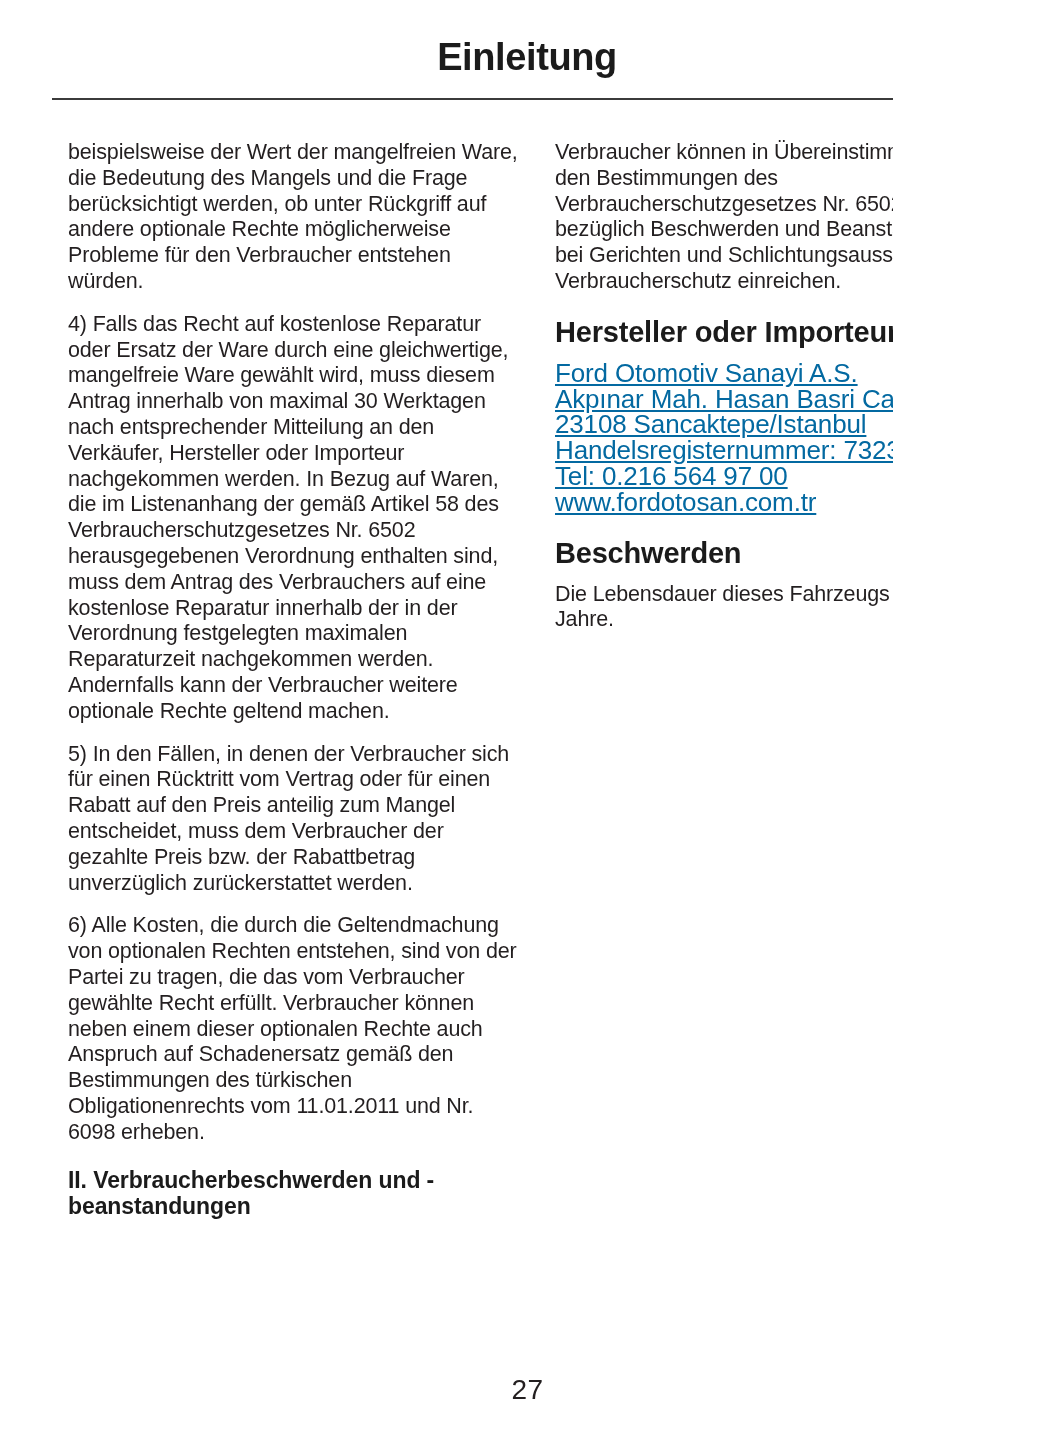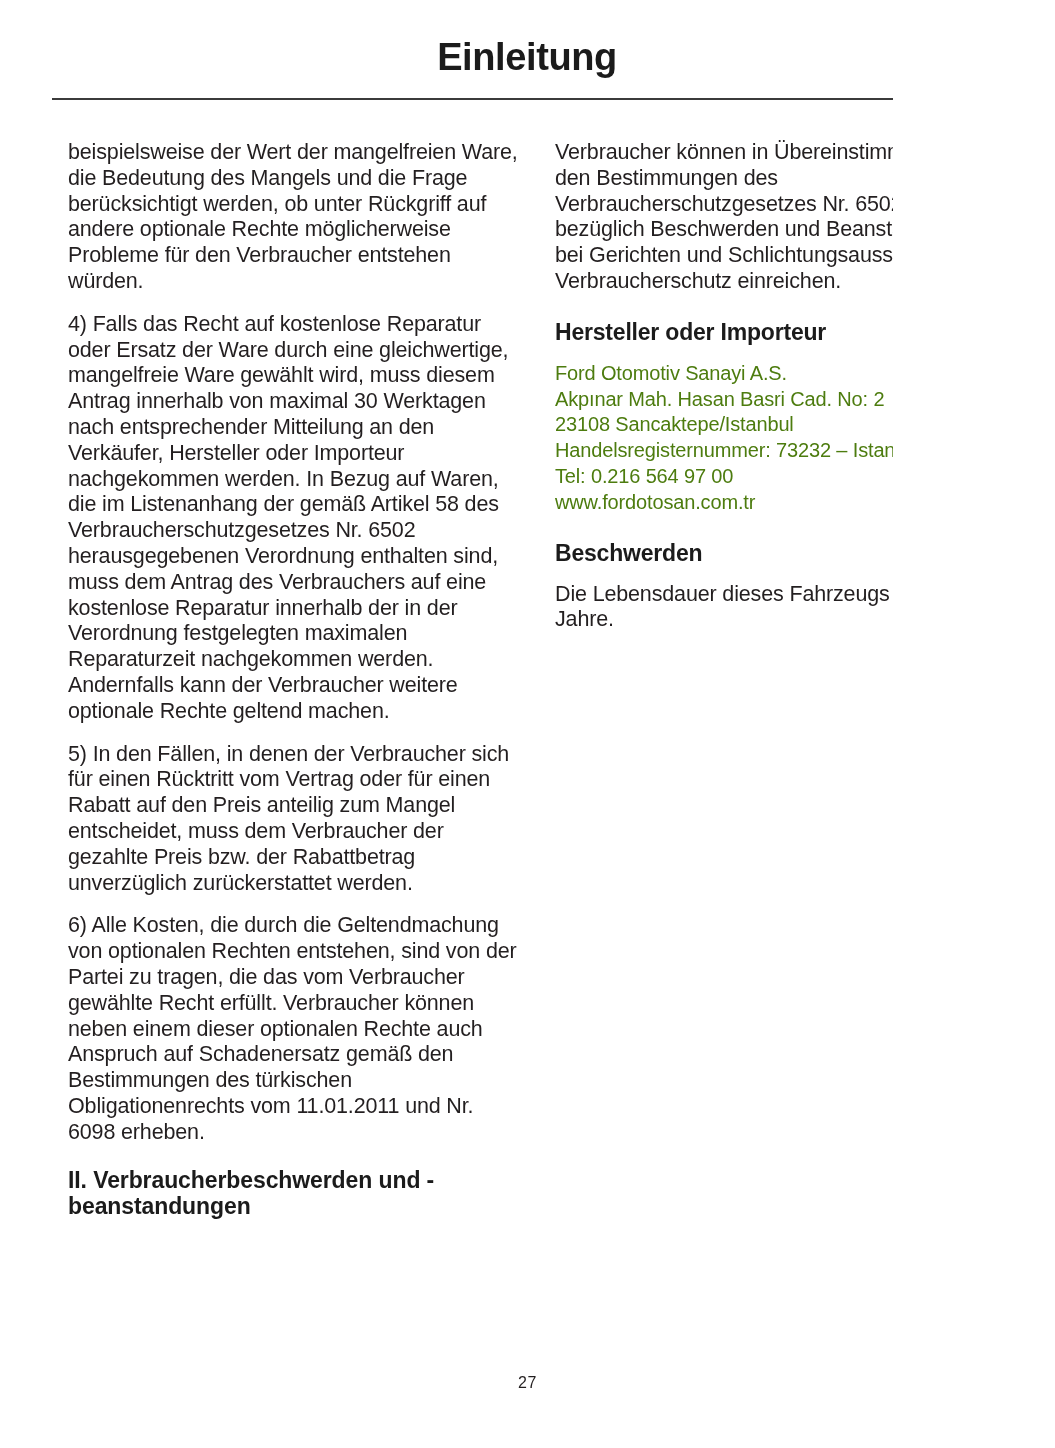--- a/index.html
+++ b/index.html
@@ -63,57 +63,58 @@
     line-height: 25.8px;
     color: #231f20;
     letter-spacing: -0.15px;
   }
   p.body-text:last-child {
     margin-bottom: 0;
   }
 
   h2.section-heading {
     margin: 24px 0 15px 0;
-    font-size: 23px;
+    font-size: 29px;
     font-weight: bold;
     line-height: 27px;
     color: #1b1b1b;
     letter-spacing: -0.2px;
   }
   h3.sub-heading {
     margin: 22px 0 0 0;
     font-size: 23px;
     font-weight: bold;
     line-height: 26px;
     color: #1b1b1b;
     letter-spacing: -0.1px;
   }
 
   .address-block {
     margin: 0;
-    font-size: 20px;
+    font-size: 26px;
     line-height: 25.8px;
-    color: #4d7c0f;
+    color: #0369a1;
     letter-spacing: -0.15px;
+    text-decoration: underline;
   }
   .address-block .line {
     display: block;
     white-space: nowrap;
   }
 
   
   .page-footer {
     position: absolute;
     left: 0;
     top: 1374px;
     width: 1055px;
     text-align: center;
   }
   .page-footer .page-number {
-    font-size: 16px;
+    font-size: 28px;
     color: #231f20;
     letter-spacing: 0.5px;
   }
 </style>
 </head>
 <body>
 
 <div class="page">
 
   <div class="page-header">

